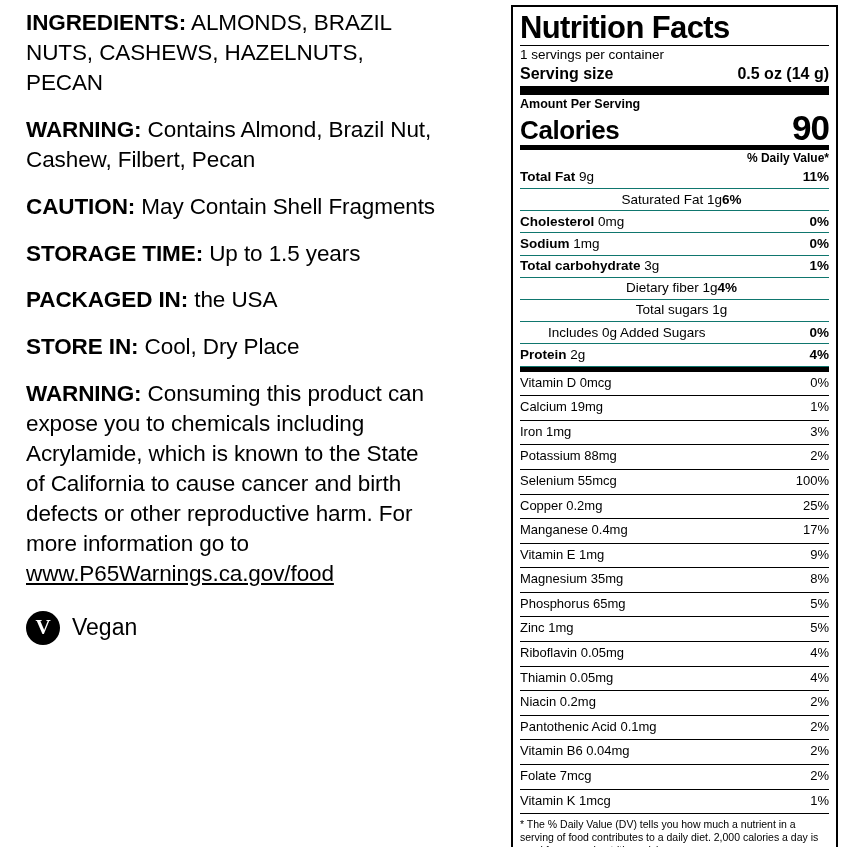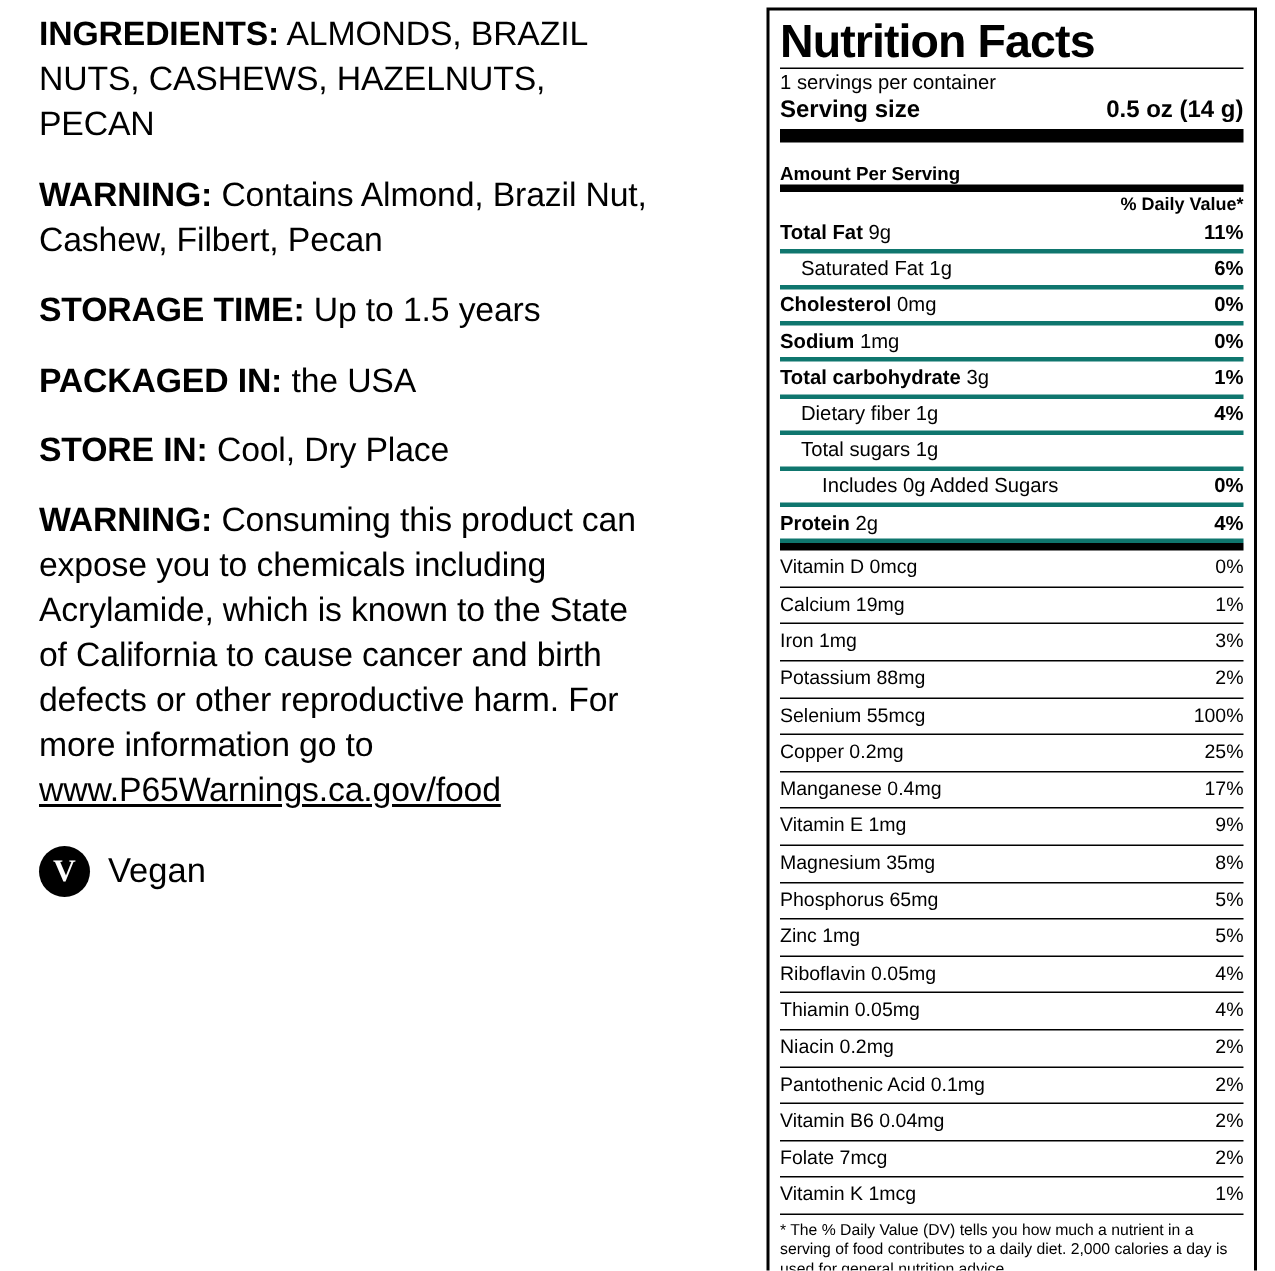--- a/index.html
+++ b/index.html
@@ -98,21 +98,21 @@
   .serving-size-row {
     display: flex;
     justify-content: space-between;
     font-size: 16px;
     font-weight: bold;
     padding: 1px 0 3px 0;
   }
   .amount-per {
     font-size: 12.5px;
     font-weight: bold;
-    padding-top: 14px;
+    padding-top: 2px;
   }
   .calories-row {
     display: flex;
     justify-content: space-between;
     align-items: flex-end;
     padding-bottom: 1px;
   }
   .cal-label {
     font-size: 26px;
     font-weight: bold;
@@ -129,26 +129,26 @@
     text-align: right;
     font-size: 12px;
     font-weight: bold;
     padding: 1px 0 2px 0;
   }
   .nrow {
     display: flex;
     justify-content: space-between;
     font-size: 13.5px;
     padding: 2.5px 0 2.5px 0;
-    border-bottom: 3px solid #0f766e;
+    border-bottom: 1px solid #0f766e;
     line-height: 1.2;
   }
   .nrow .nm { }
   .nrow .nm b { font-weight: bold; }
-  .indent1 { padding-left: 14px; }
+  .indent1 { padding-left: 14px; justify-content: center; }
   .indent2 { padding-left: 28px; }
   .dv { font-weight: bold; }
   .vit-row {
     display: flex;
     justify-content: space-between;
     font-size: 13px;
     padding: 3px 0 5px 0;
     border-bottom: 1px solid #000;
     line-height: 1.2;
   }
@@ -166,20 +166,23 @@
   <div class="left-col">
 
     <div class="info-block">
       <span class="info-label">INGREDIENTS:</span><span class="info-value"> ALMONDS, BRAZIL NUTS, CASHEWS, HAZELNUTS, PECAN</span>
     </div>
 
     <div class="info-block">
       <span class="info-label">WARNING:</span><span class="info-value"> Contains Almond, Brazil Nut, Cashew, Filbert, Pecan</span>
     </div>
 
+    <div class="info-block">
+      <span class="info-label">CAUTION:</span><span class="info-value"> May Contain Shell Fragments</span>
+    </div>
 
     <div class="info-block">
       <span class="info-label">STORAGE TIME:</span><span class="info-value"> Up to 1.5 years</span>
     </div>
 
     <div class="info-block">
       <span class="info-label">PACKAGED IN:</span><span class="info-value"> the USA</span>
     </div>
 
     <div class="info-block">
@@ -208,20 +211,24 @@
 
       <div class="serving-size-row">
         <span>Serving size</span>
         <span>0.5 oz (14 g)</span>
       </div>
 
       <div class="rule-thick"></div>
 
       <div class="amount-per">Amount Per Serving</div>
 
+      <div class="calories-row">
+        <span class="cal-label">Calories</span>
+        <span class="cal-value">90</span>
+      </div>
 
       <div class="rule-med"></div>
 
       <div class="dv-header">% Daily Value*</div>
 
       <div>
         <div class="nrow">
           <span class="nm"><b>Total Fat</b> <span>9g</span></span>
           <span class="dv">11%</span>
         </div>

